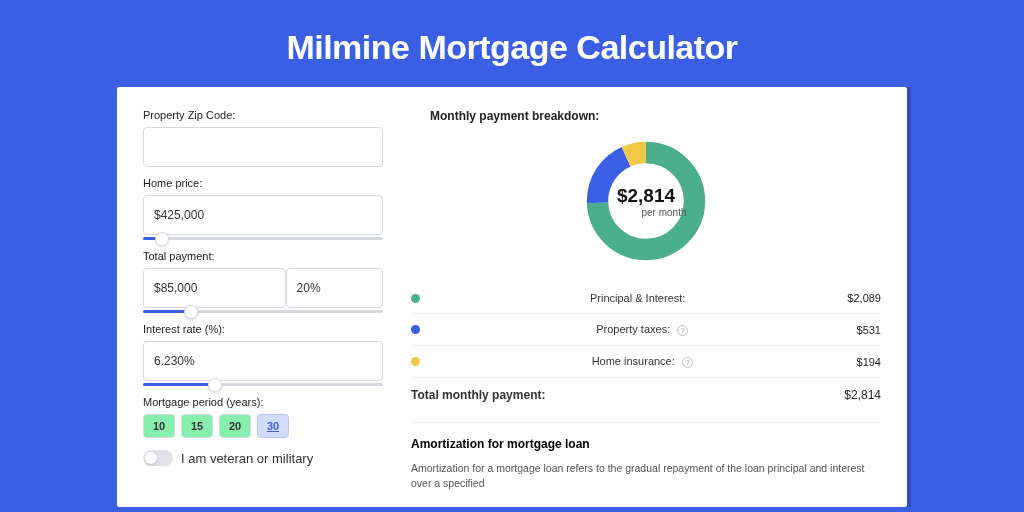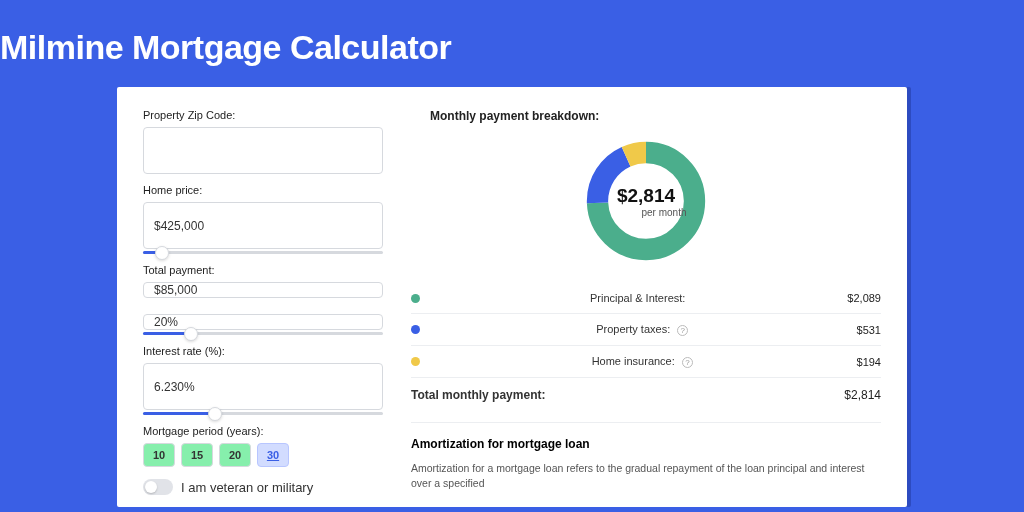--- a/index.html
+++ b/index.html
@@ -4,20 +4,21 @@
 <style>
   * { box-sizing: border-box; margin: 0; padding: 0; }
   body {
     font-family: -apple-system, BlinkMacSystemFont, "Segoe UI", Arial, sans-serif;
     background: #3A5FE5;
     width: 1024px;
     height: 512px;
     overflow: hidden;
   }
   .page-title {
+    text-align: center;
     color: #fff;
     font-size: 34px;
     font-weight: 700;
     padding: 28px 0 20px 0;
     letter-spacing: -0.5px;
   }
   .card {
     background: #fff;
     margin: 0 auto;
     width: 790px;
@@ -35,21 +36,21 @@
   .field-label {
     font-size: 11px;
     color: #222;
     display: block;
     margin-bottom: 6px;
   }
   .input {
     width: 100%;
     border: 1px solid #d6d9de;
     border-radius: 4px;
-    height: 47px;
+    height: 40px;
     padding: 0 10px;
     font-size: 12px;
     color: #333;
     background: #fff;
   }
   .slider-track {
     position: relative;
     height: 3px;
     background: #d6d9de;
     margin-top: 2px;
@@ -64,21 +65,21 @@
   .slider-thumb {
     position: absolute;
     top: 50%;
     width: 14px; height: 14px;
     background: #fff;
     border: 1px solid #d6d9de;
     border-radius: 50%;
     transform: translate(-50%, -50%);
     box-shadow: 0 1px 3px rgba(0,0,0,0.15);
   }
-  .row { display: flex; gap: 16px; flex-direction: column; }
+  .row { display: flex; gap: 0; }
   .row .input:first-child { flex: 1.6; }
   .row .input:last-child { flex: 1; }
   .period-btns { display: flex; gap: 6px; margin-top: 2px; }
   .period-btn {
     border: 1px solid #d6d9de;
     background: #86efac;
     font-size: 11px;
     font-weight: 600;
     width: 32px; height: 24px;
     border-radius: 4px;

